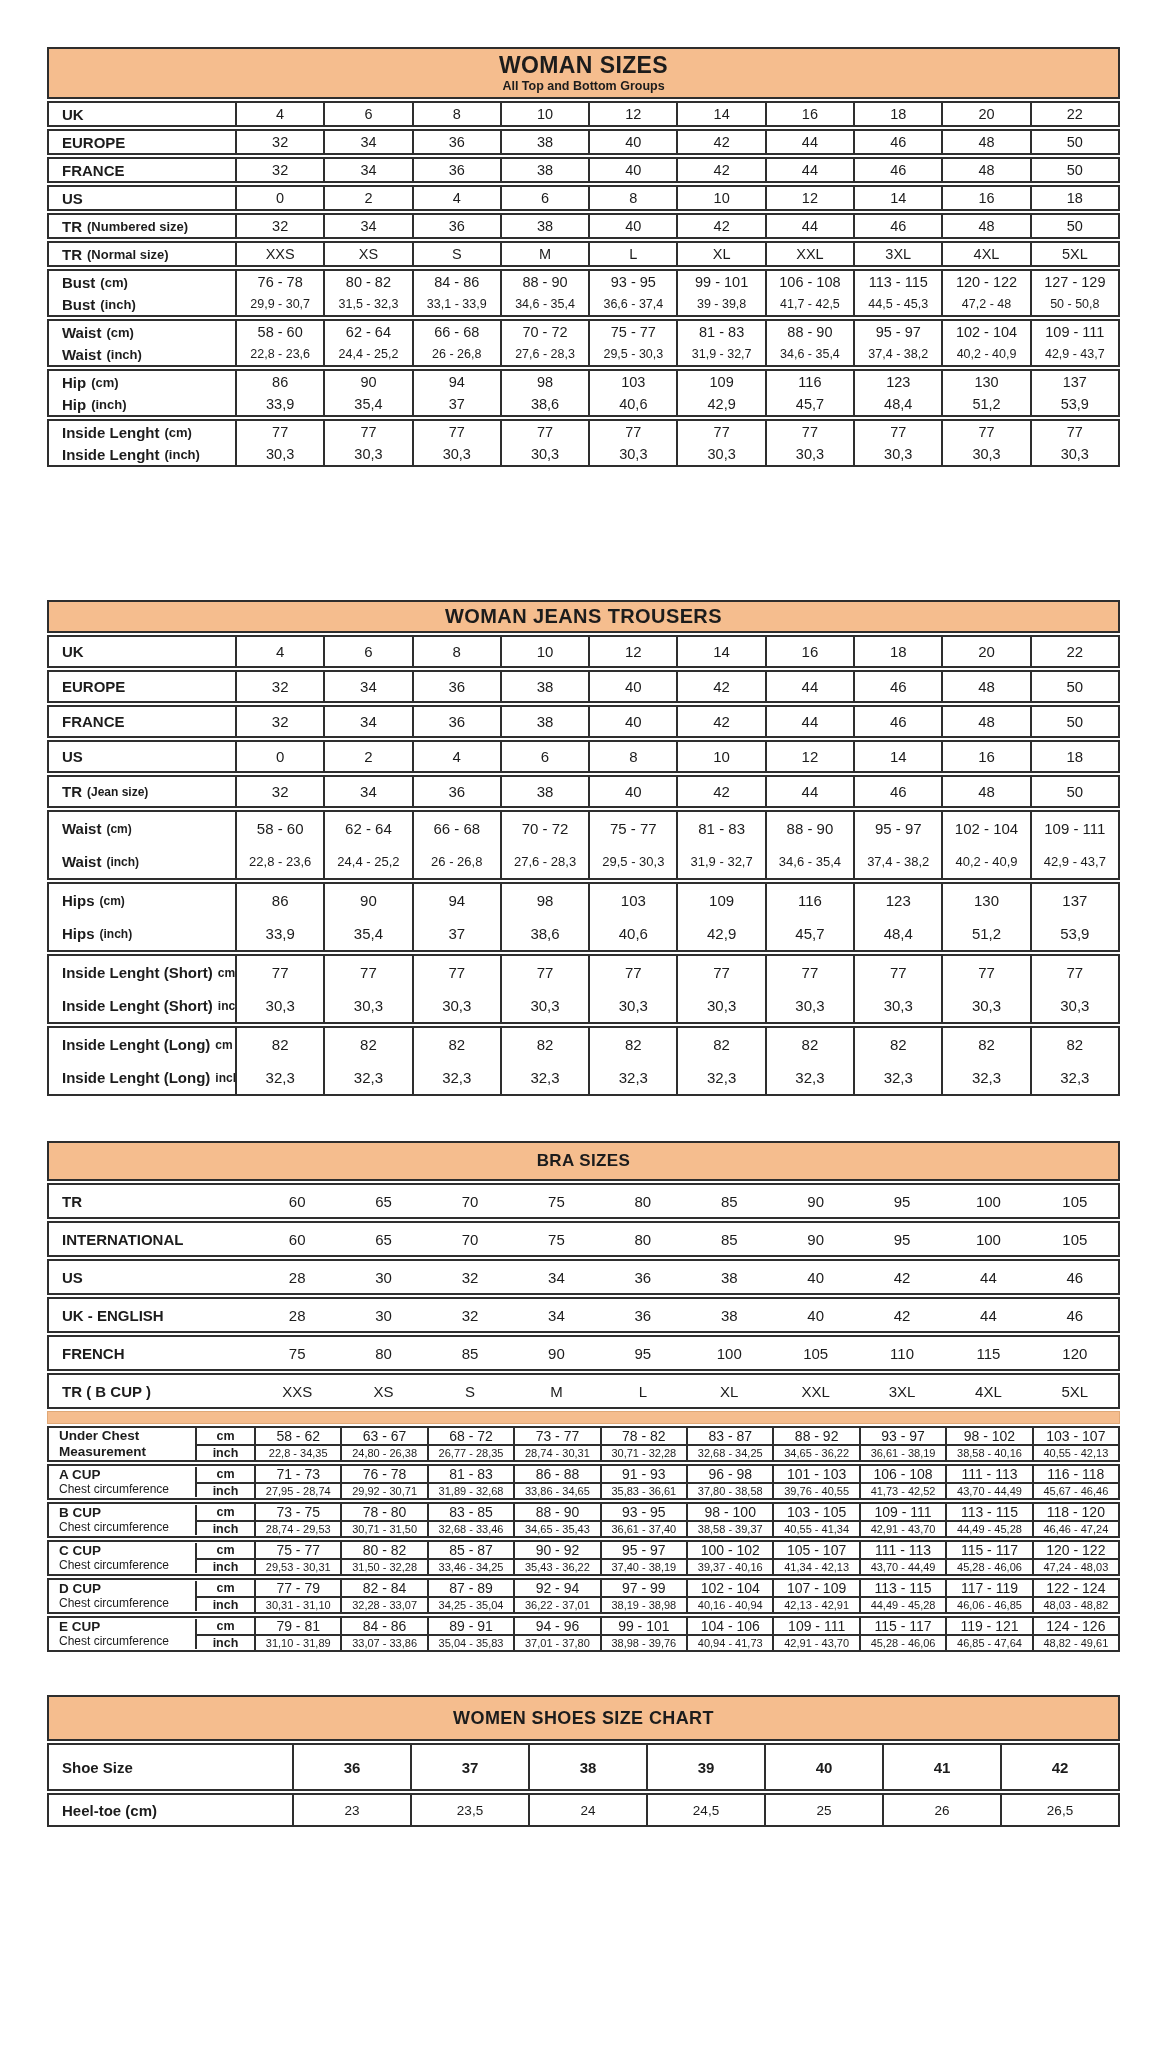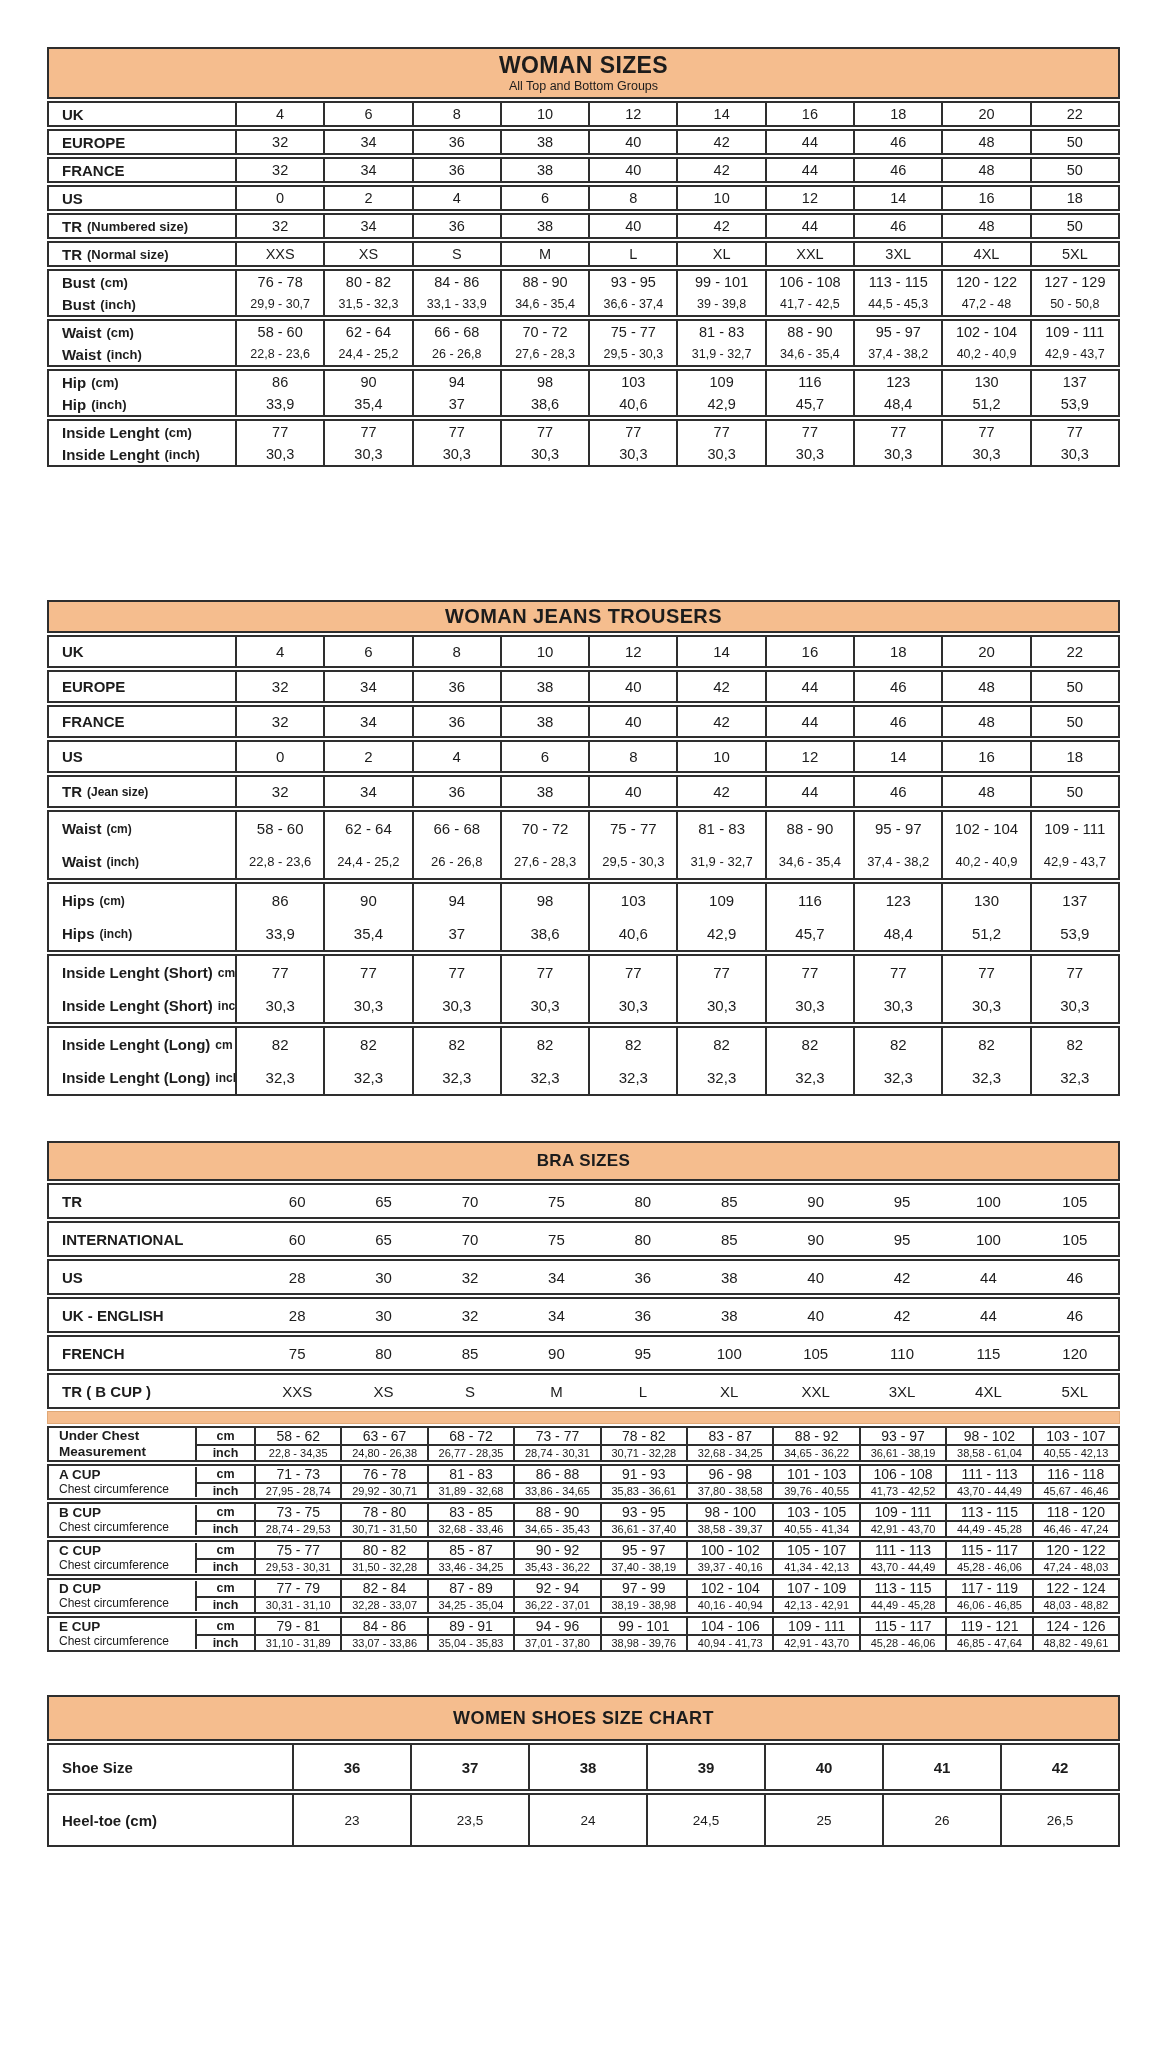--- a/index.html
+++ b/index.html
@@ -13,21 +13,21 @@
   .tbl{width:1073px}
 
   
   .band{
     border:2px solid var(--border,#2e2e2e);
     background:var(--band,#f5bd8e);
     display:flex;flex-direction:column;align-items:center;justify-content:center;
     line-height:1.12;
   }
   .band-title{font-weight:bold;letter-spacing:.4px}
-  .band-sub{font-weight:normal}
+  .band-sub{font-weight:bold}
 
   
   .group{border:2px solid var(--border,#2e2e2e);margin-top:2px;background:#fff}
   .trow{display:flex;align-items:stretch}
   .tlabel{display:flex;align-items:center;gap:5px;padding-left:13px;overflow:hidden;white-space:nowrap}
   .lab-main{font-weight:bold}
   .lab-note{font-weight:bold}
   .vcell{flex:1 1 0;display:flex;align-items:center;justify-content:center;
          border-left:2px solid var(--border,#2e2e2e);white-space:nowrap}
   .plain .vcell{border-left:none}
@@ -74,21 +74,21 @@
             font-size:12.5px;font-weight:bold}
   .cuprow .vcell{font-size:14px}
   .cuprow.inchrow .vcell{font-size:11px}
 
   
   .t4{margin-top:43px}
   .t4 .band{height:46px}
   .t4 .band-title{font-size:18px}
   .t4 .tlabel{flex:0 0 243px;font-size:15px}
   .t4 .trow{height:44px}
-  .t4 .group + .group .trow{height:50px}
+  .t4 .group + .group .trow{height:30px}
   .t4 .vcell{font-size:15px;font-weight:bold}
   .t4 .group + .group .vcell{font-size:13.5px;font-weight:normal}
 </style>
 </head>
 <body>
 
 <div class="page">
 
   <section class="tbl t1">
     <header class="band">
@@ -698,21 +698,21 @@
             <div class="cuprow inchrow">
               <div class="unitcell">inch</div>
               <div class="vcell">22,8 - 34,35</div>
               <div class="vcell">24,80 - 26,38</div>
               <div class="vcell">26,77 - 28,35</div>
               <div class="vcell">28,74 - 30,31</div>
               <div class="vcell">30,71 - 32,28</div>
               <div class="vcell">32,68 - 34,25</div>
               <div class="vcell">34,65 - 36,22</div>
               <div class="vcell">36,61 - 38,19</div>
-              <div class="vcell">38,58 - 61,04</div>
+              <div class="vcell">38,58 - 40,16</div>
               <div class="vcell">40,55 - 42,13</div>
             </div>
           </div>
         </div>
         <div class="group cupgroup">
           <div class="cuplabel">
             <div class="lab-main">A CUP</div>
             <div class="lab-note">Chest circumference</div>
           </div>
           <div class="cupright">

